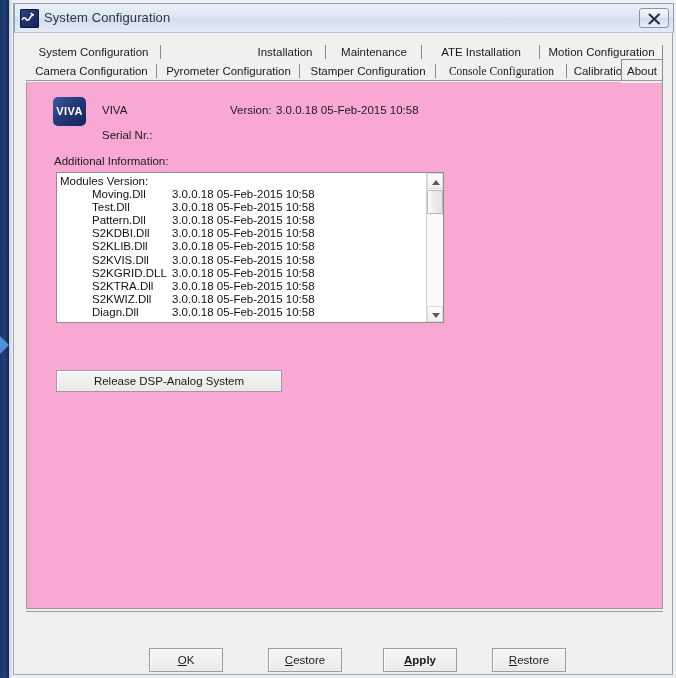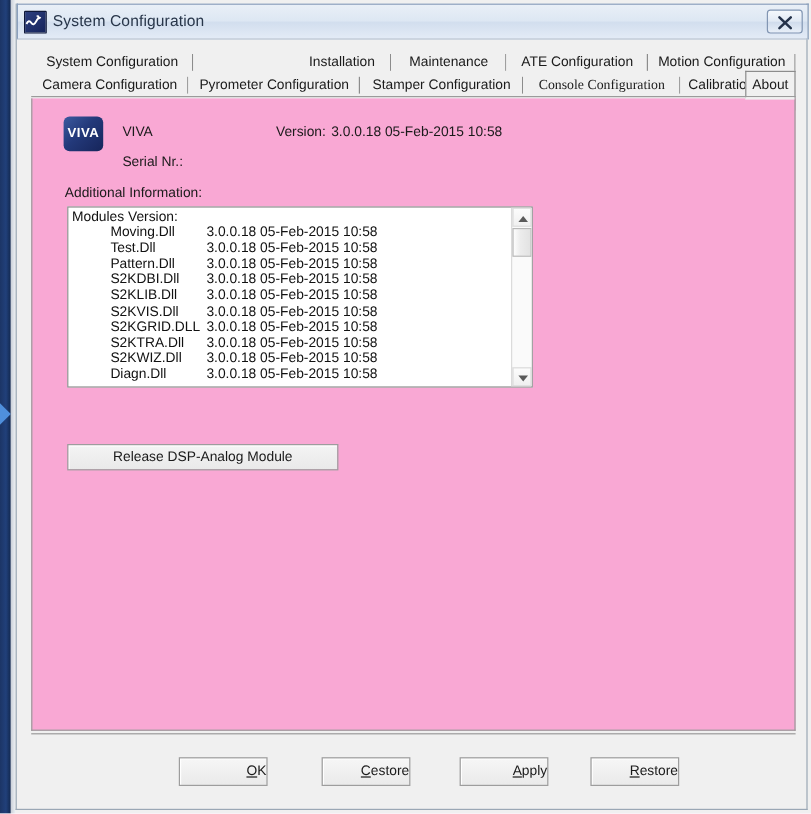--- a/index.html
+++ b/index.html
@@ -298,35 +298,35 @@
 
   
   .bottom-sep {
     position: absolute;
     left: 12px; top: 608px;
     width: 637px; height: 1px;
     background: #9b9b9b;
   }
   .dlg-btn {
     position: absolute;
-    top: 628px;
+    top: 645px;
     width: 74px; height: 24px;
     background: linear-gradient(to bottom,#f6f6f6,#eaeaea);
     border: 1px solid #9d9d9d;
     box-sizing: border-box;
     font-size: 11.5px;
     color: #1a1a1a;
     line-height: 22px;
-    text-align: right;
+    text-align: center;
     box-shadow: inset 1px 1px 0 #ffffff;
   }
   .dlg-btn u { text-underline-offset: 1px; }
   #btn-ok      { left: 135px; }
   #btn-cancel  { left: 254px; }
-  #btn-apply   { left: 369px; }
+  #btn-apply   { left: 369px; font-weight: bold; }
   #btn-restore { left: 478px; }
 </style>
 </head>
 <body>
 
 <div id="root">
 
   <div class="desk-left"></div>
   <div class="desk-left-marker"></div>
   <div class="desk-left-edge"></div>
@@ -357,21 +357,21 @@
         <div class="tab" style="left:135px;width:83px;margin-top:19px;">
           <span>Settings</span><span class="sep"></span>
         </div>
         <div class="tab" style="left:218px;width:82px;">
           <span>Installation</span><span class="sep"></span>
         </div>
         <div class="tab" style="left:300px;width:96px;">
           <span>Maintenance</span><span class="sep"></span>
         </div>
         <div class="tab" style="left:396px;width:118px;">
-          <span>ATE Configuration</span><span class="sep"></span>
+          <span>ATE Installation</span><span class="sep"></span>
         </div>
         <div class="tab" style="left:514px;width:123px;">
           <span>Motion Configuration</span><span class="sep"></span>
         </div>
       </div>
 
       <div class="tabrow r2">
         <div class="tab" style="left:0px;width:131px;">
           <span>Camera Configuration</span><span class="sep"></span>
         </div>
@@ -464,21 +464,21 @@
           </div>
           <div class="sb-thumb"></div>
           <div class="sb-btn down">
             <svg width="10" height="7" viewBox="0 0 10 7">
               <path d="M5 6 L1 1 L9 1 Z" fill="#5a5a5a"></path>
             </svg>
           </div>
         </div>
       </div>
 
-      <div class="release-btn">Release DSP-Analog Module</div>
+      <div class="release-btn">Release DSP-Analog System</div>
 
     </div>
 
     <div class="panel-sel-notch"></div>
     <div class="bottom-sep"></div>
 
     <div class="dlg-btn" id="btn-ok">
       <u>O</u><span>K</span>
     </div>
     <div class="dlg-btn" id="btn-cancel">

